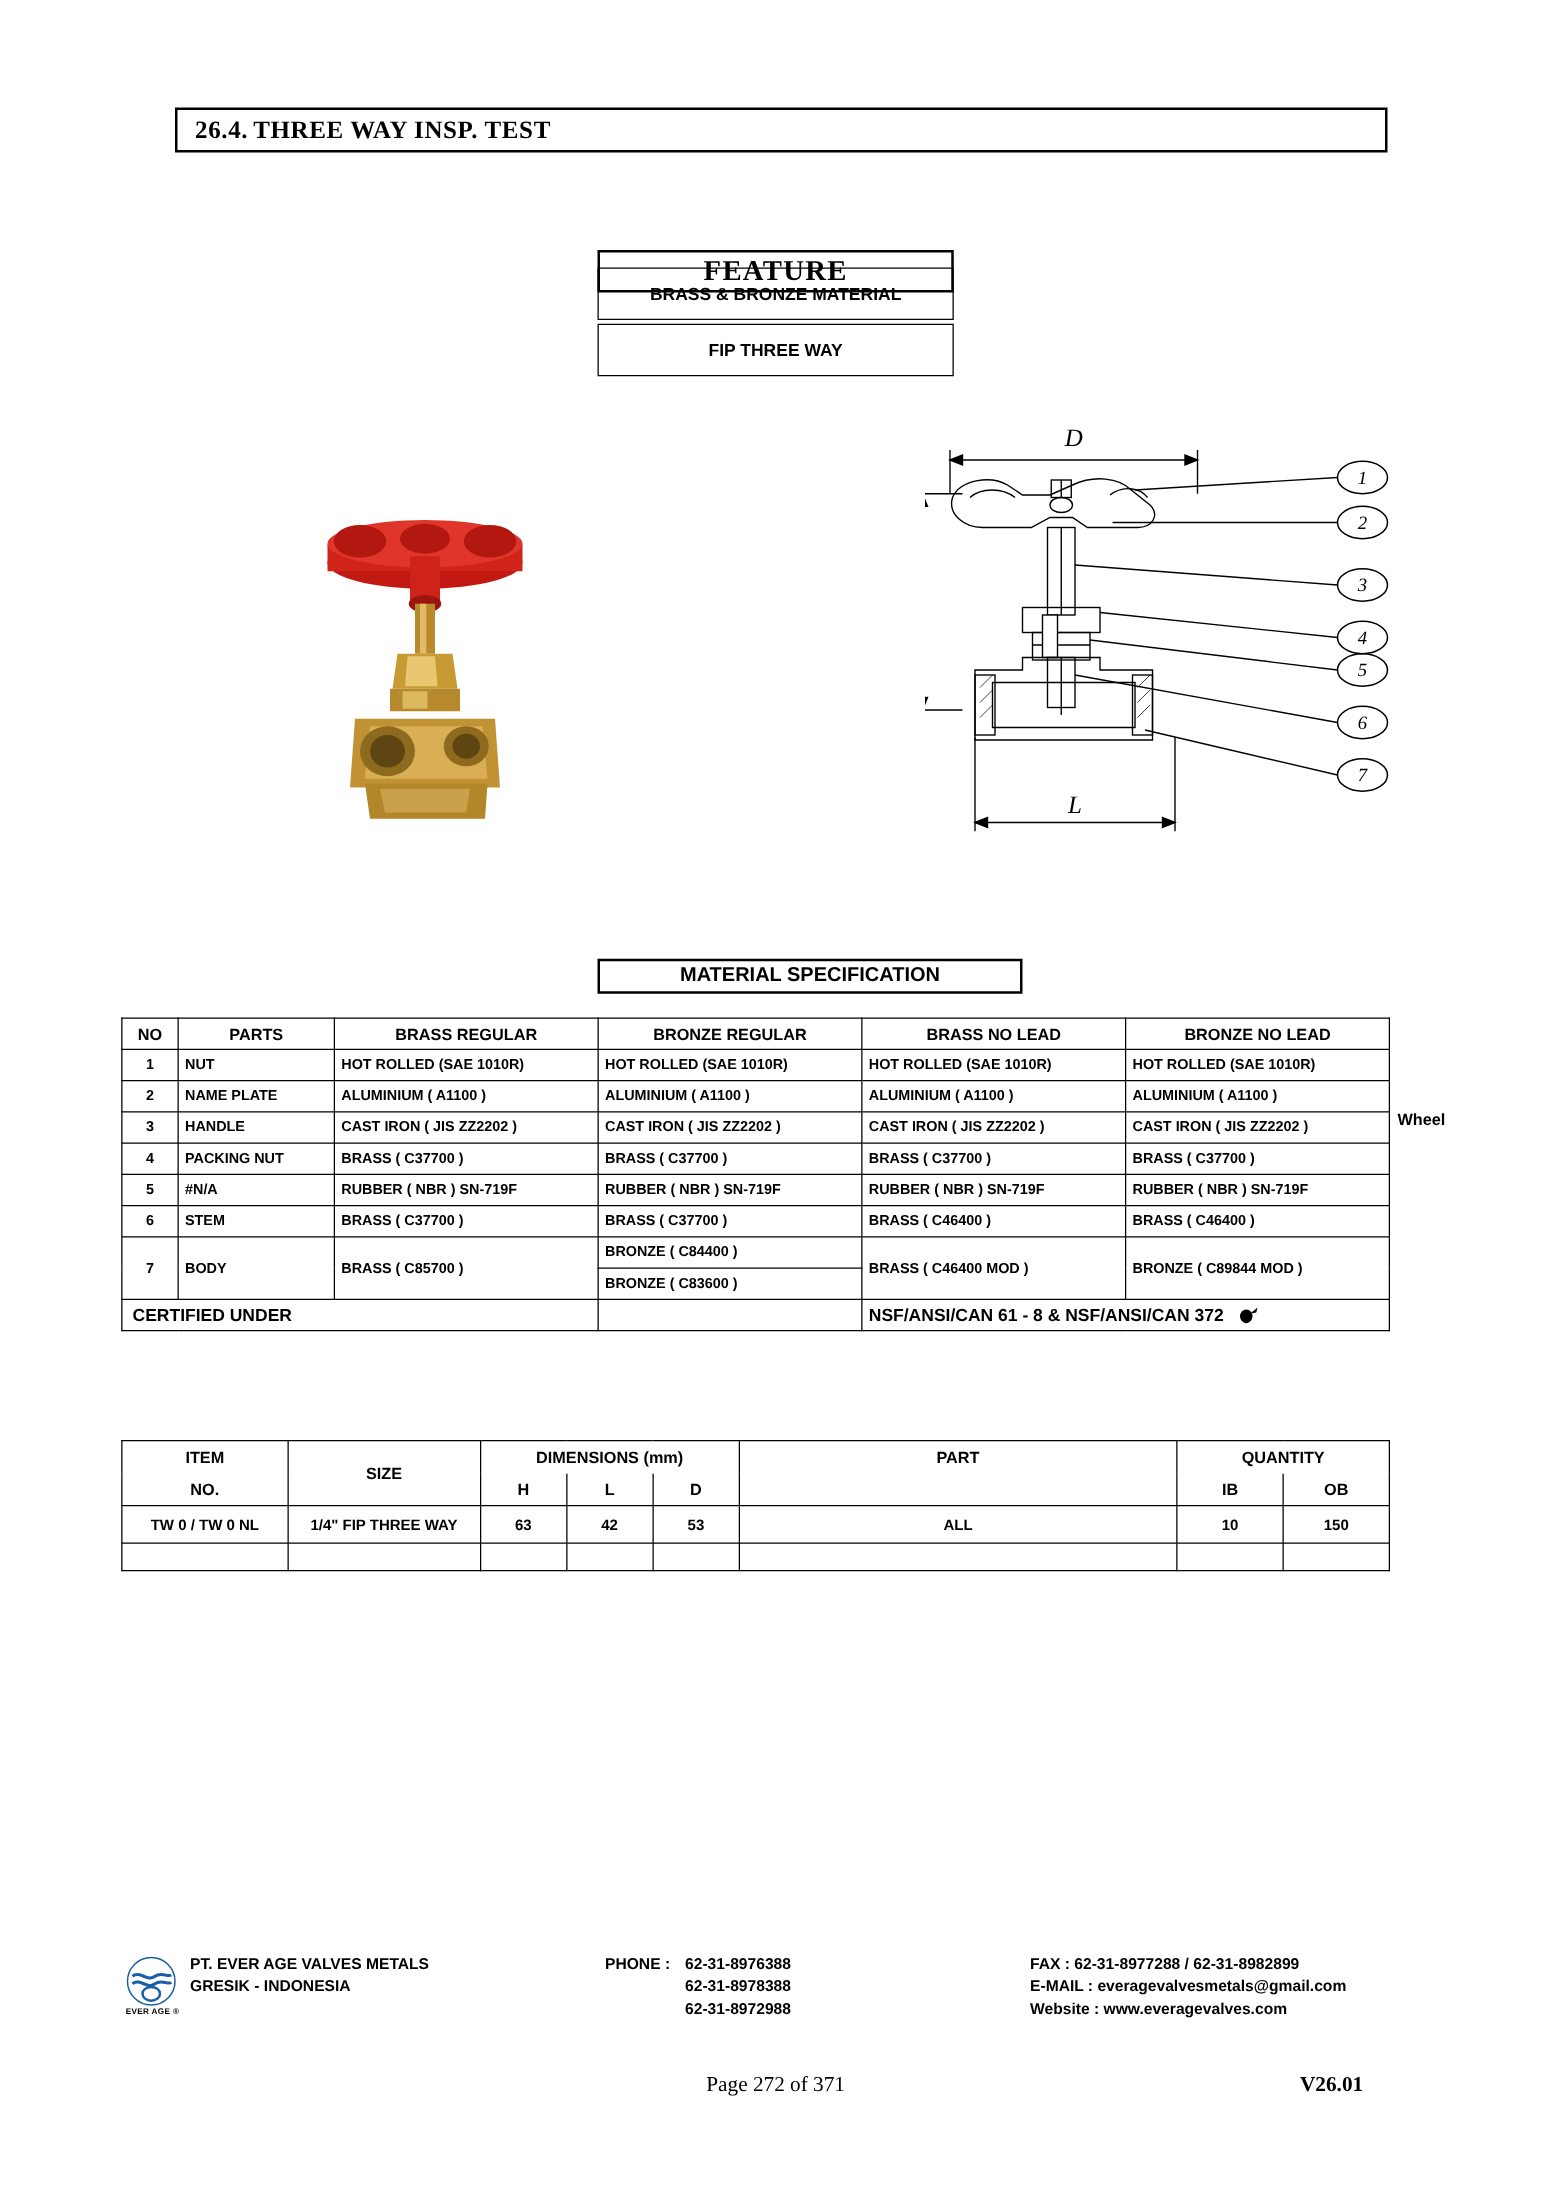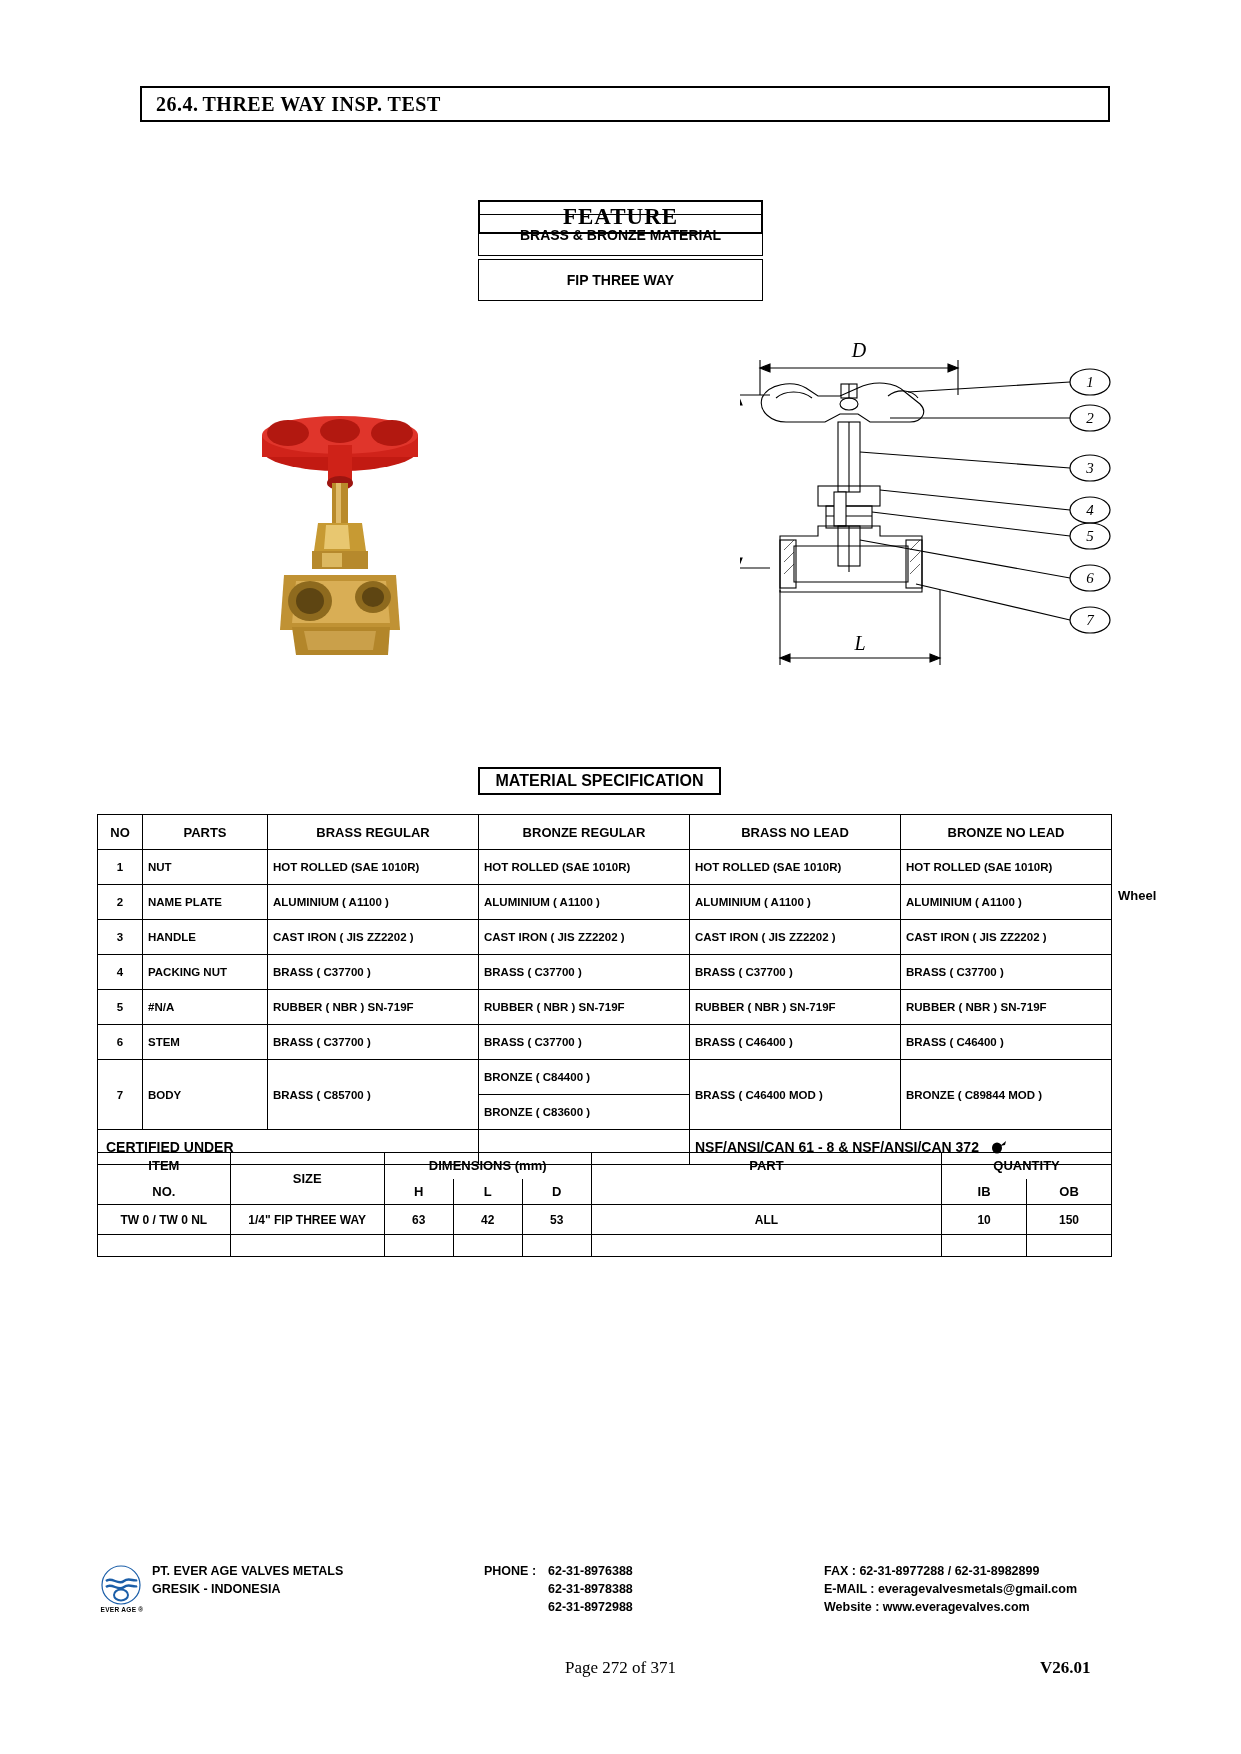--- a/index.html
+++ b/index.html
@@ -85,21 +85,21 @@
     top: 340px;
     width: 400px;
     height: 400px;
   }
 
   
   .matspec-box {
     position: absolute;
     left: 478px;
     top: 767px;
-    width: 243px;
+    width: 340px;
     height: 28px;
     border: 2px solid #000;
     display: flex;
     align-items: center;
     justify-content: center;
     font-size: 16px;
     font-weight: bold;
   }
 
   
@@ -107,21 +107,21 @@
     position: absolute;
     left: 97px;
     top: 814px;
     width: 1015px;
     border-collapse: collapse;
     font-size: 11.5px;
   }
   table.mat td, table.mat th {
     border: 1.3px solid #000;
     padding: 2px 5px;
-    height: 35px;
+    height: 25px;
     font-weight: bold;
     vertical-align: middle;
   }
   table.mat th { text-align: center; font-size: 13px; }
   table.mat td.c { text-align: center; }
   table.mat td.l { text-align: left; }
   .col-no { width: 45px; }
   .col-parts { width: 125px; }
   .col-mat { width: 211px; }
 

